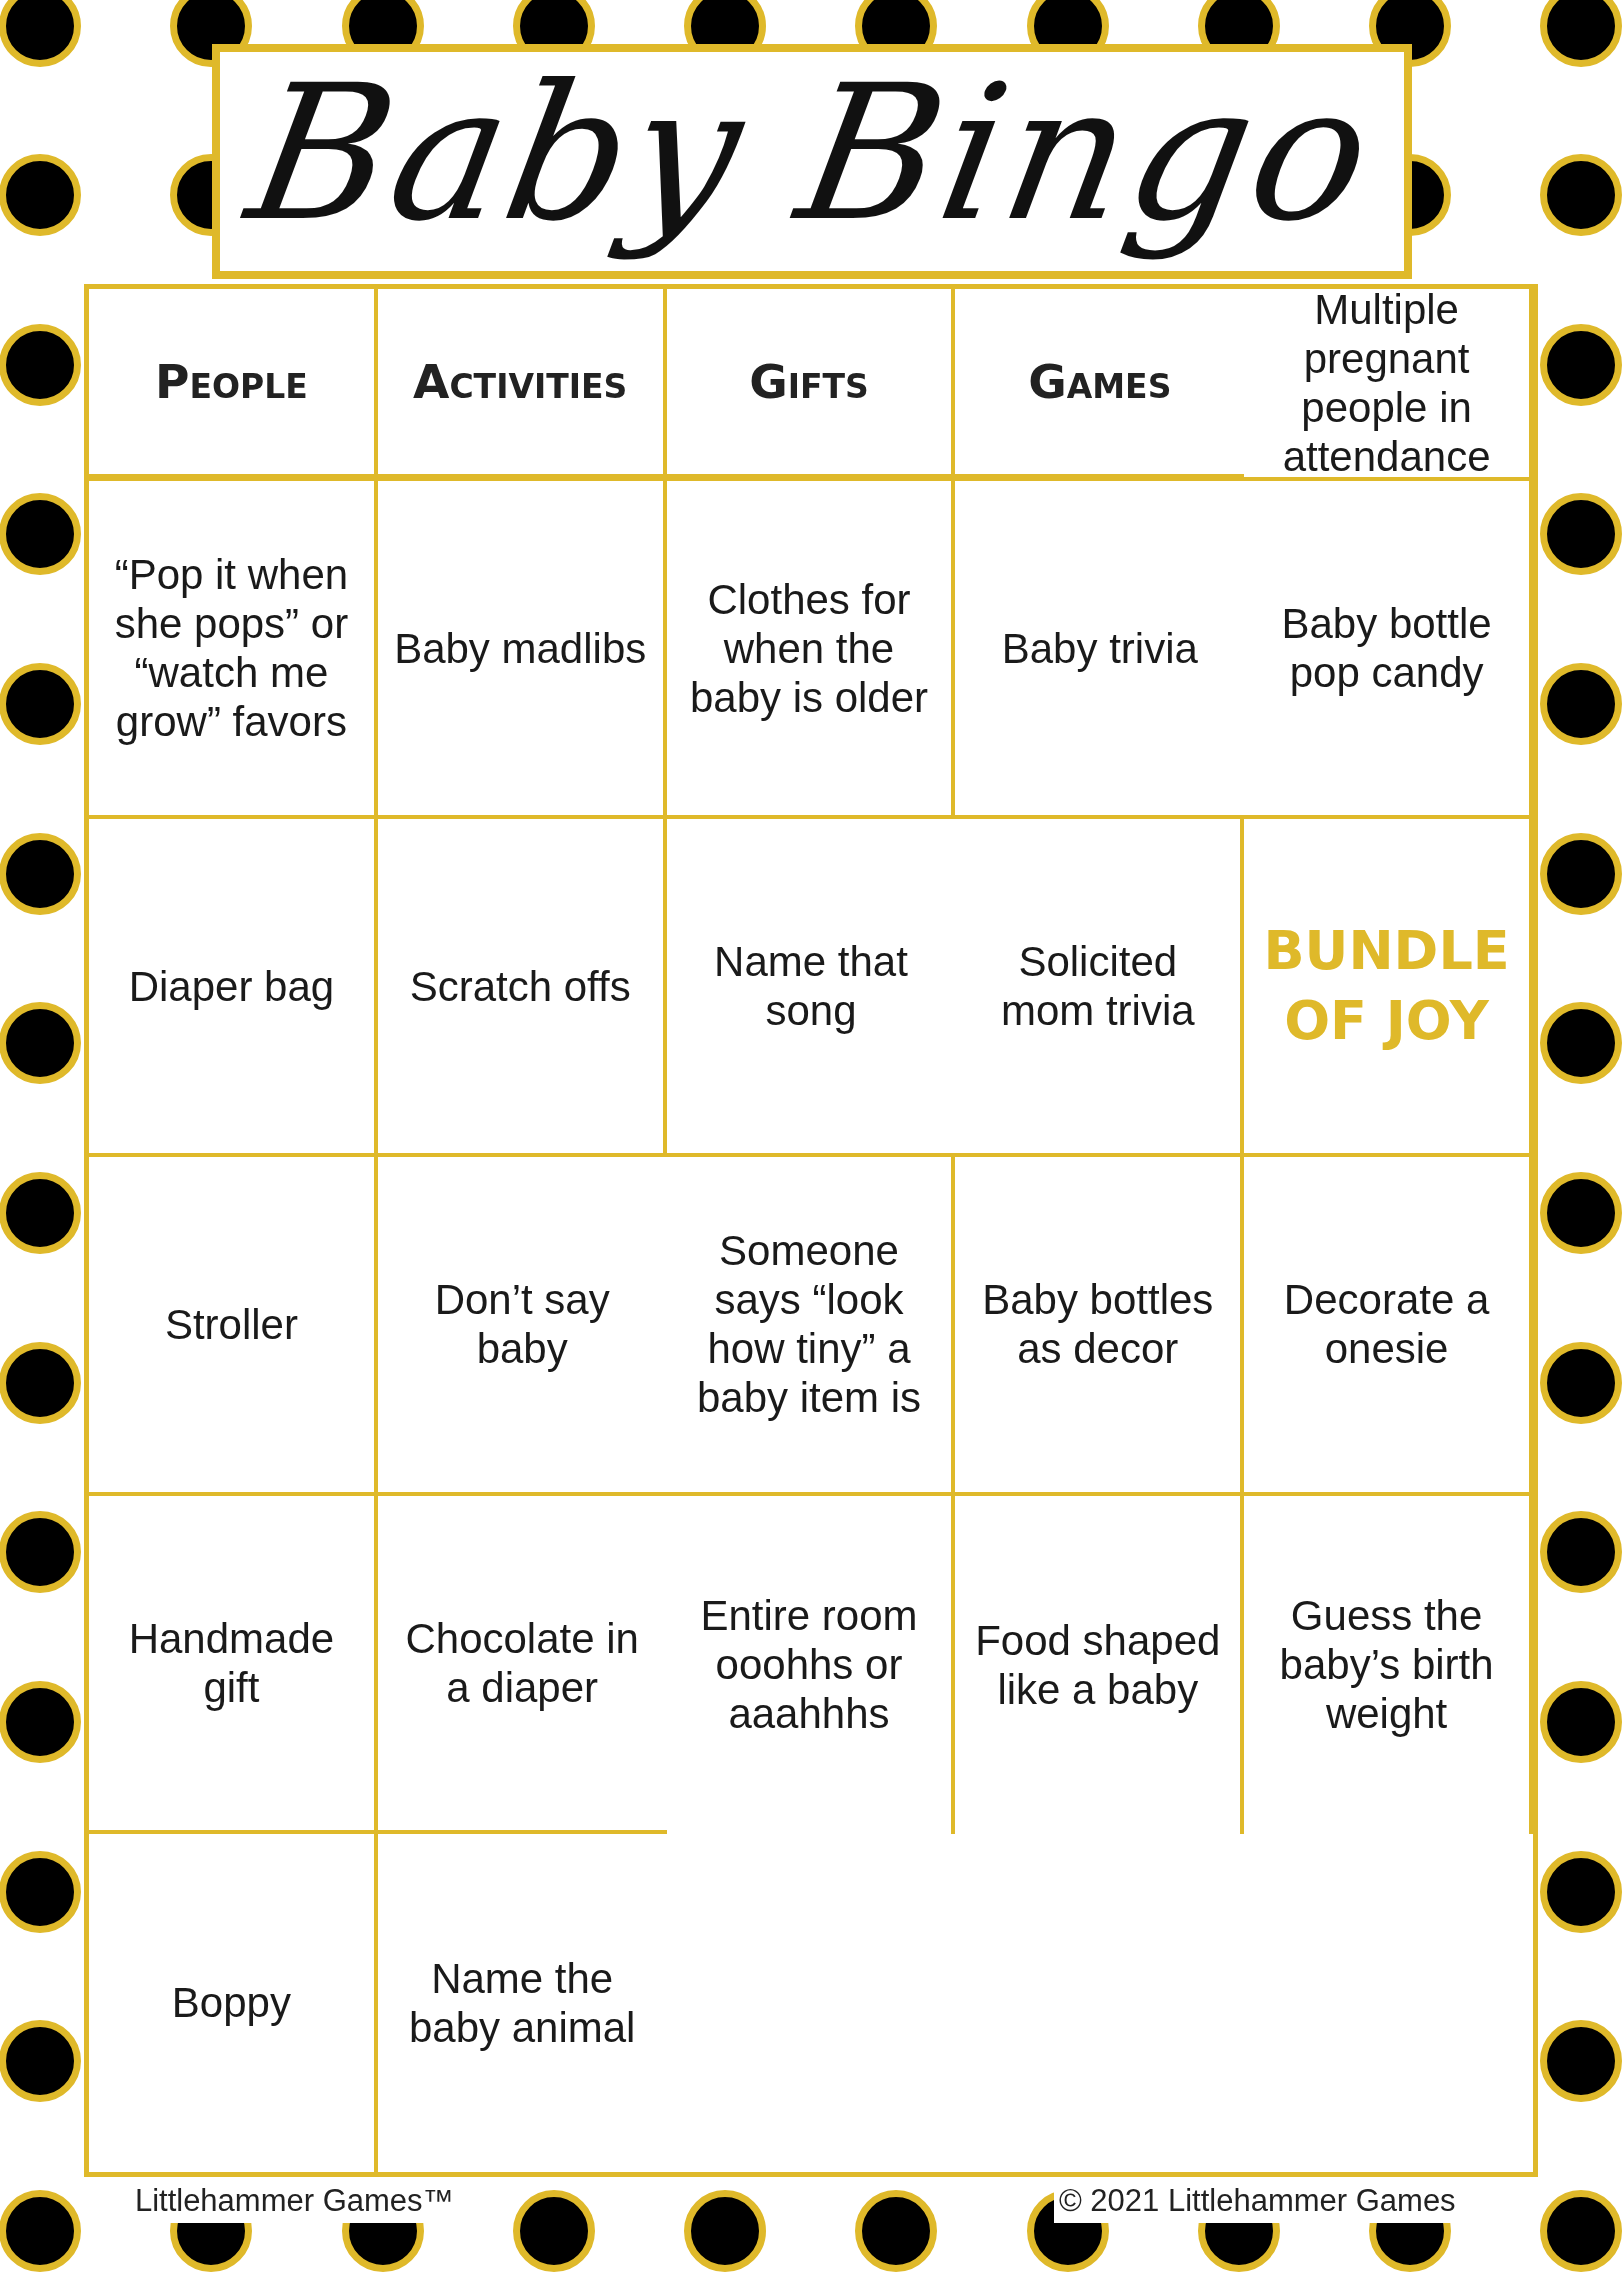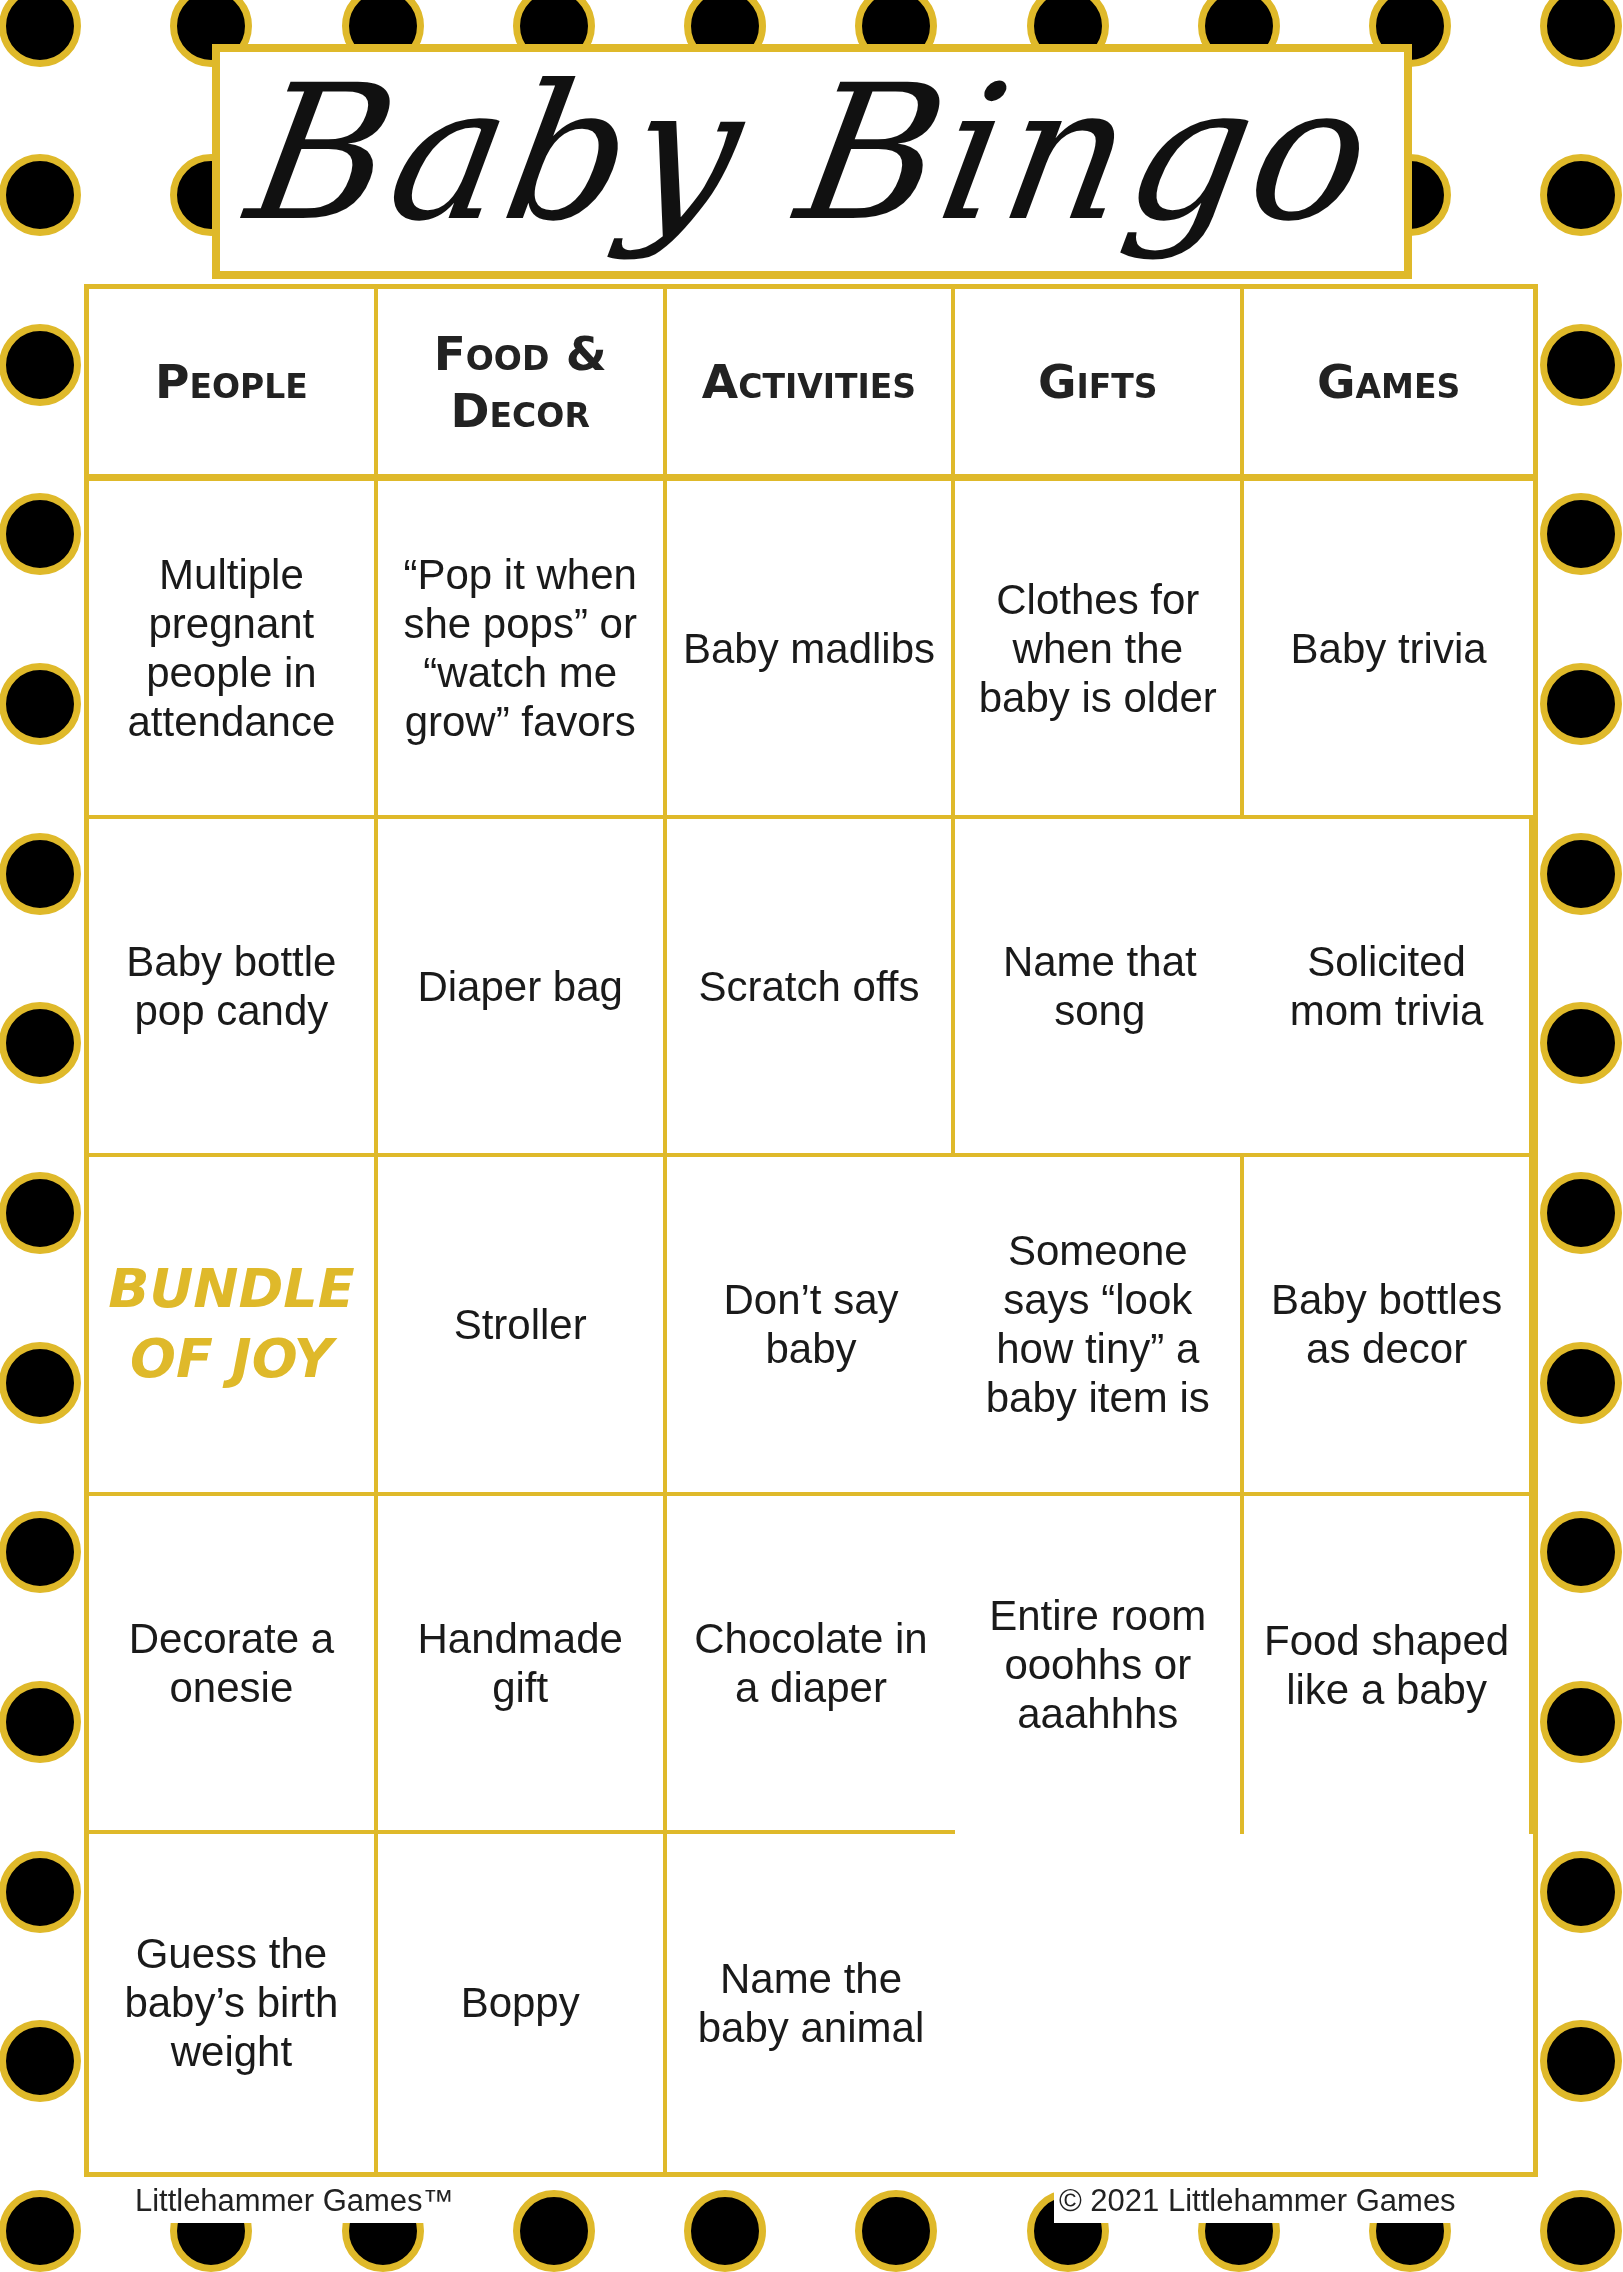--- a/index.html
+++ b/index.html
@@ -7,21 +7,21 @@
   .dots{position:absolute;left:0;top:0;width:1623px;height:2273px;z-index:0;}
   .dot{position:absolute;width:68px;height:68px;border-radius:50%;background:#000;border:7.3px solid #dfb92a;box-sizing:content-box;}
   .title-box{position:absolute;left:212px;top:44px;width:1200px;height:235px;background:#fff;border:8px solid #dfb92a;box-sizing:border-box;z-index:2;}
   .title{position:absolute;left:212px;top:32px;width:1200px;text-align:center;z-index:5;font-family:"DejaVu Serif","Liberation Serif",serif;font-style:italic;font-size:187px;line-height:243px;color:#111;letter-spacing:3.2px;transform:skewX(-10deg);}
   .grid{position:absolute;left:84px;top:284px;width:1454px;height:1893px;background:#fff;z-index:3;border:5.7px solid #dfb92a;box-sizing:border-box;display:grid;grid-template-columns:repeat(5,1fr);grid-template-rows:192px repeat(5,1fr);}
   .cell{border-right:4px solid #dfb92a;border-bottom:4px solid #dfb92a;display:flex;align-items:center;justify-content:center;text-align:center;padding:0 11.4px;box-sizing:border-box;color:#222;}
   .cell.lastcol{border-right:none;}
   .cell.lastrow{border-bottom:none;}
   .header{border-bottom:7.3px solid #dfb92a;font-family:"DejaVu Sans","Liberation Sans",sans-serif;font-weight:bold;font-variant:small-caps;font-size:47px;line-height:57px;color:#222;}
   .body-cell{font-family:"Liberation Sans","DejaVu Sans",sans-serif;font-size:42px;line-height:49px;font-weight:500;color:#1a1a1a;}
-  .free{font-family:"DejaVu Sans","Liberation Sans",sans-serif;font-weight:bold;font-size:54px;line-height:70px;color:#dfb92a;font-style:italic;}
+  .free{font-family:"DejaVu Sans","Liberation Sans",sans-serif;font-weight:bold;font-size:54px;line-height:70px;color:#dfb92a;}
   .footer{position:absolute;top:2178px;z-index:4;background:#fff;font-family:"Liberation Sans",sans-serif;font-size:31px;line-height:45px;color:#222;padding:0 4.9px;}
   .footer.left{left:130px;}
   .footer.right{left:1054px;padding-right:32px;}
 </style>
 </head>
 <body>
 
 <div class="dots" id="dots">
     <div class="dot" style="left: -0.8px; top: -15.4px;"></div>
     <div class="dot" style="left: 170px; top: -15.4px;"></div>
@@ -163,21 +163,20 @@
     <div class="dot" style="left: 1198px; top: 2190px;"></div>
     <div class="dot" style="left: 1369px; top: 2190px;"></div>
     <div class="dot" style="left: 1540px; top: 2190px;"></div>
   </div>
 
 <div class="title-box"></div>
 <div class="title">Baby Bingo</div>
 
 <div class="grid">
   <div class="cell header">People</div>
-  <div class="cell header">Food &amp; Decor</div>
   <div class="cell header">Activities</div>
   <div class="cell header">Gifts</div>
   <div class="cell header lastcol">Games</div>
 
   <div class="cell body-cell">Multiple pregnant people in attendance</div>
   <div class="cell body-cell">“Pop it when she pops” or “watch me grow” favors</div>
   <div class="cell body-cell">Baby madlibs</div>
   <div class="cell body-cell">Clothes for when the baby is older</div>
   <div class="cell body-cell lastcol">Baby trivia</div>
 

